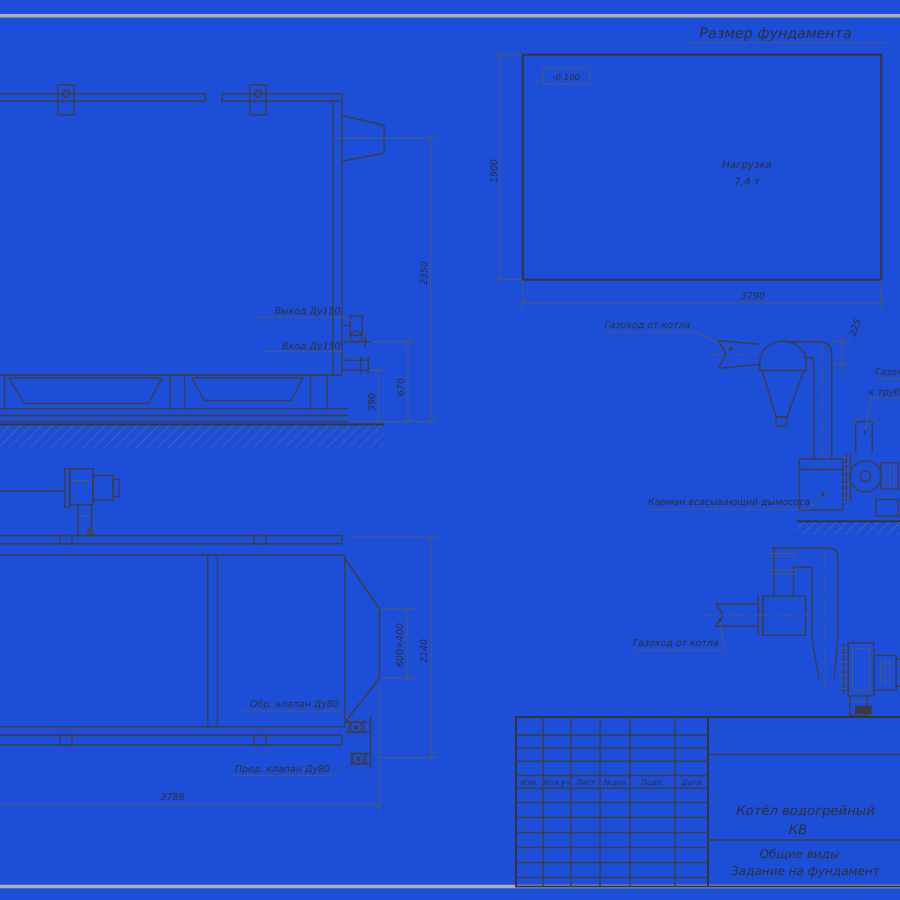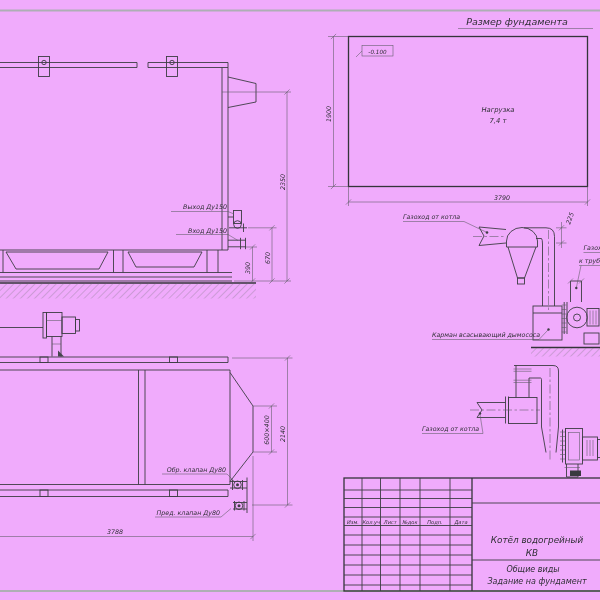--- a/index.html
+++ b/index.html
@@ -1,16 +1,16 @@
 <!DOCTYPE html>
 <html><head>
 <meta charset="utf-8">
 <style>
   html,body{margin:0;padding:0;background:#e9e9ec;}
-  .sheet{width:600px;height:600px;background:#f0abfc;position:relative;overflow:hidden;}
+  .sheet{width:600px;height:600px;background:#1d4ed8;position:relative;overflow:hidden;}
   svg{display:block;}
   text{font-family:"DejaVu Sans",sans-serif;font-style:italic;fill:#2f2f35;}
   .t-label{font-size:6.3px;}
   .t-dim{font-size:6.3px;}
   .t-small{font-size:5.7px;}
   .t-load{font-size:6.8px;}
   .t-title{font-size:9.5px;}
   .t-tb-head{font-size:5.1px;}
   .t-tb-main{font-size:8.8px;}
   .t-tb-sub{font-size:8px;}

